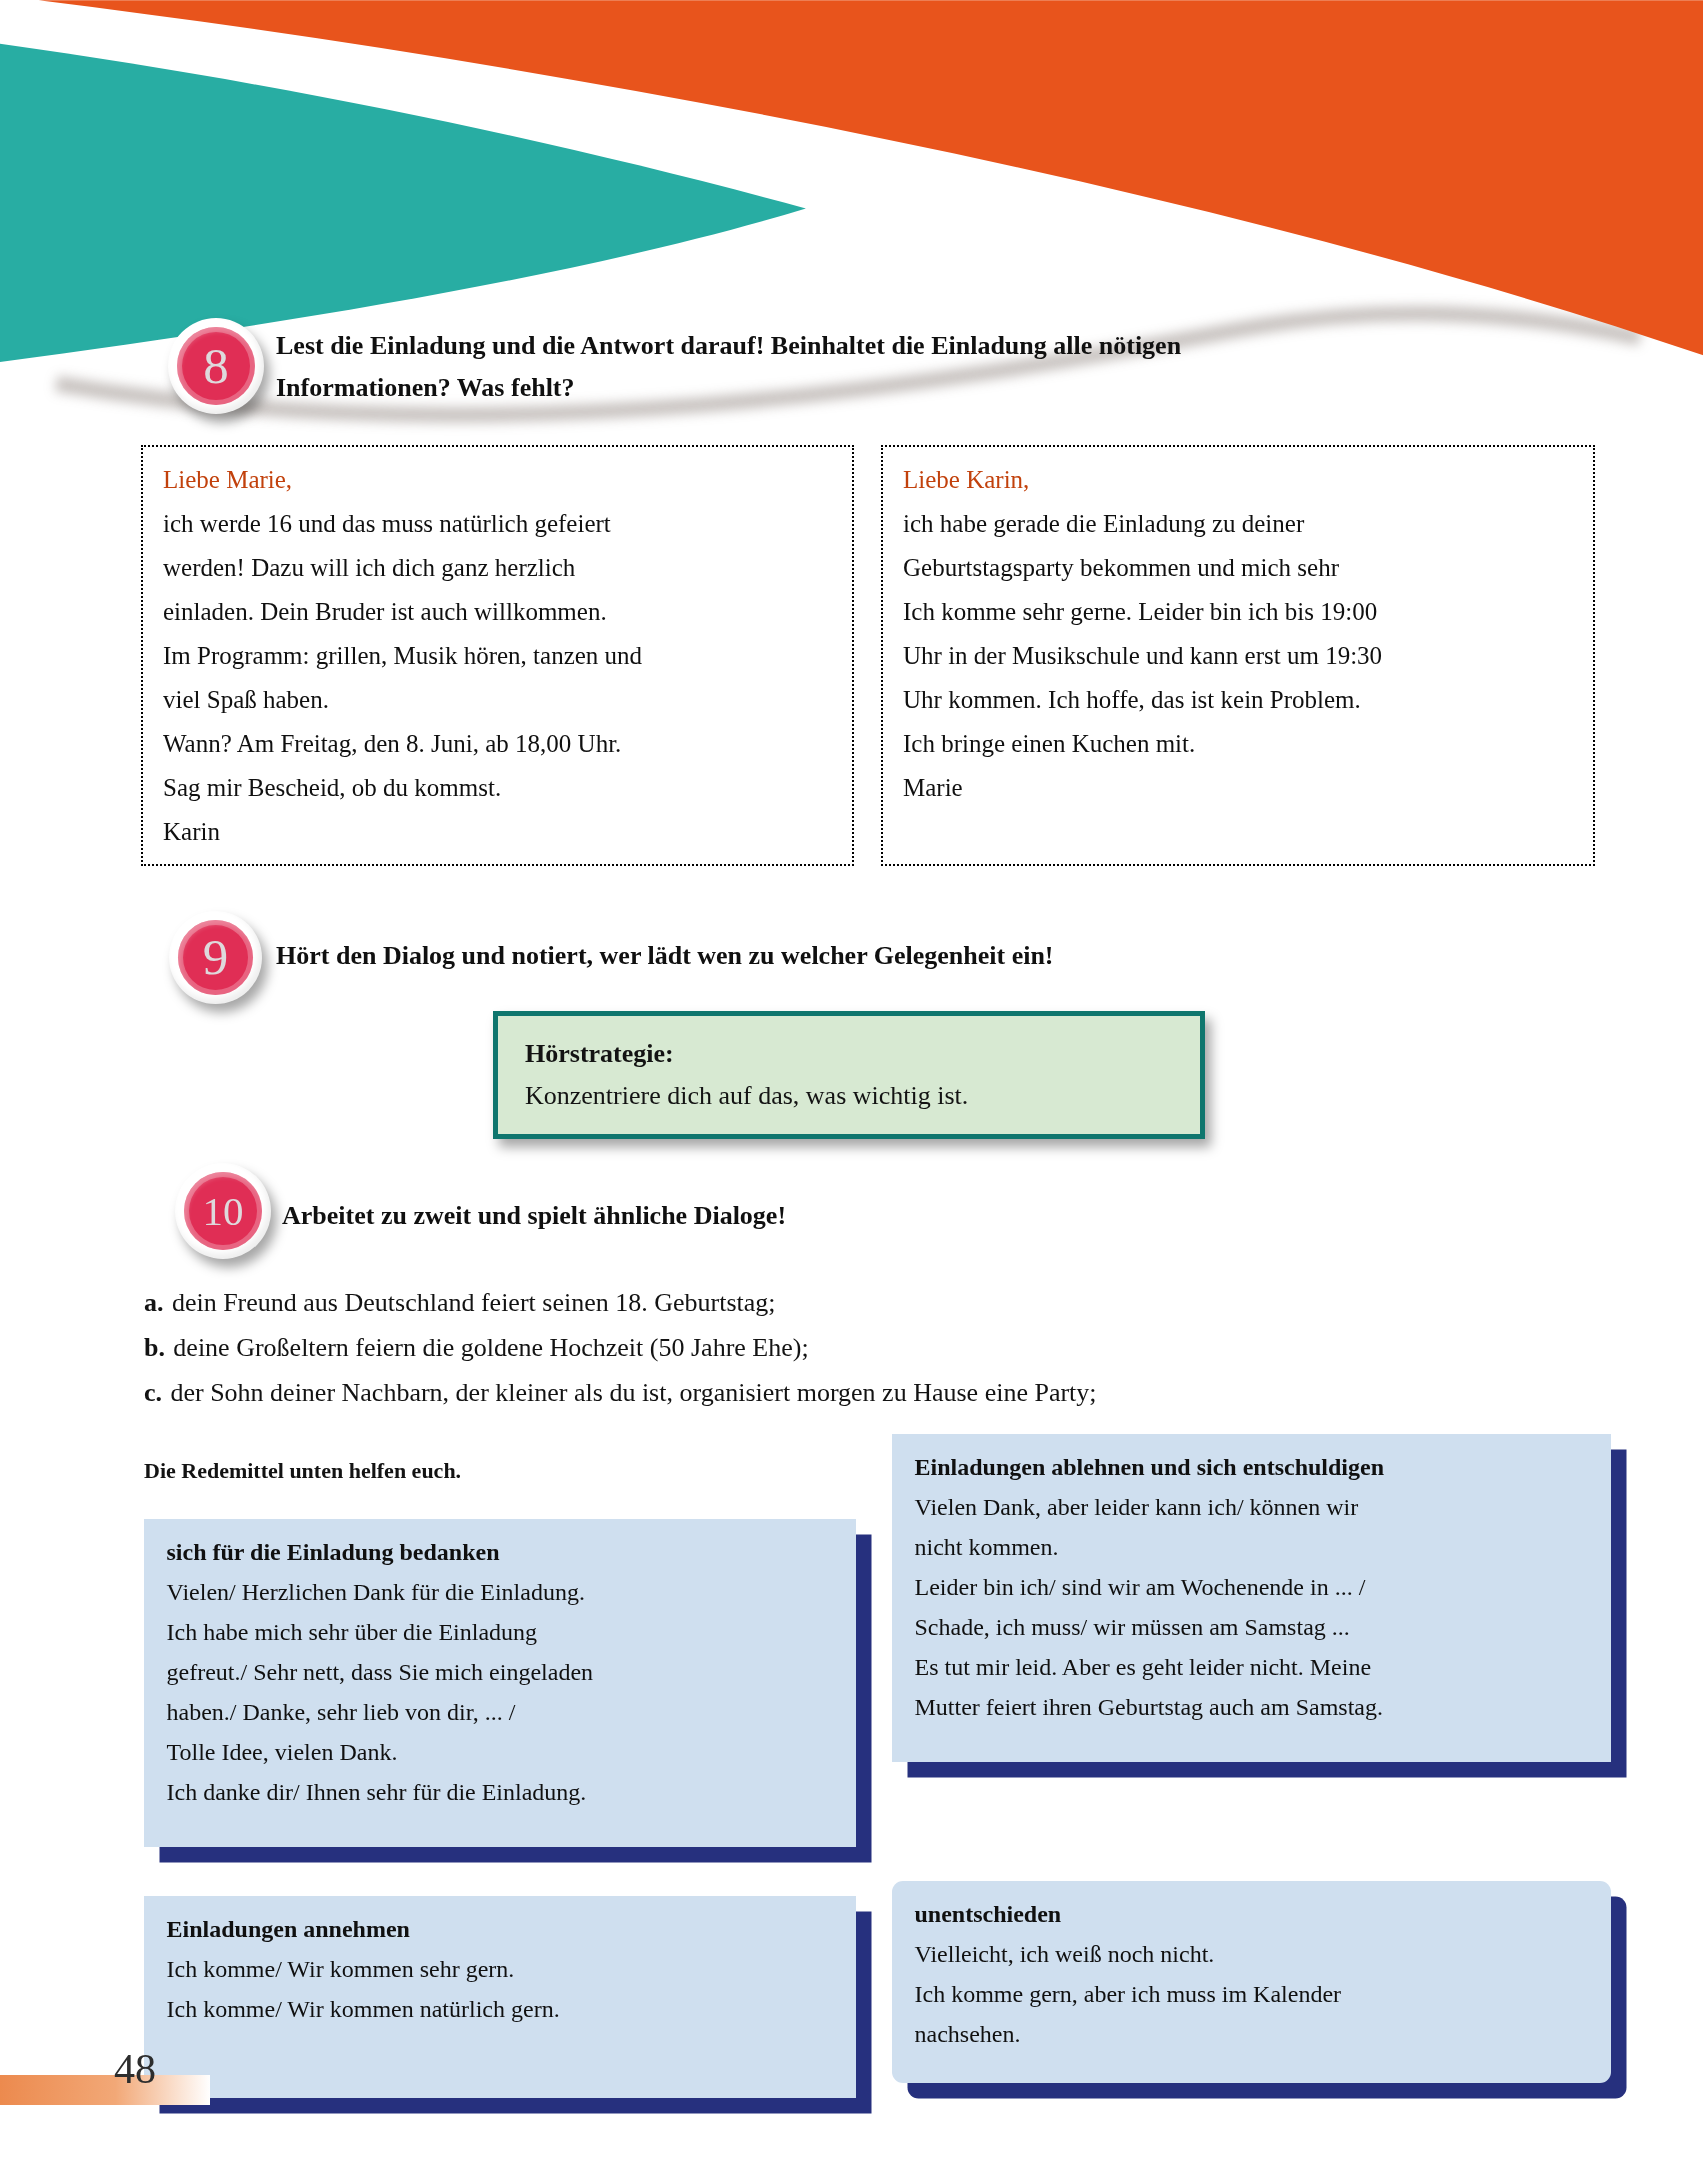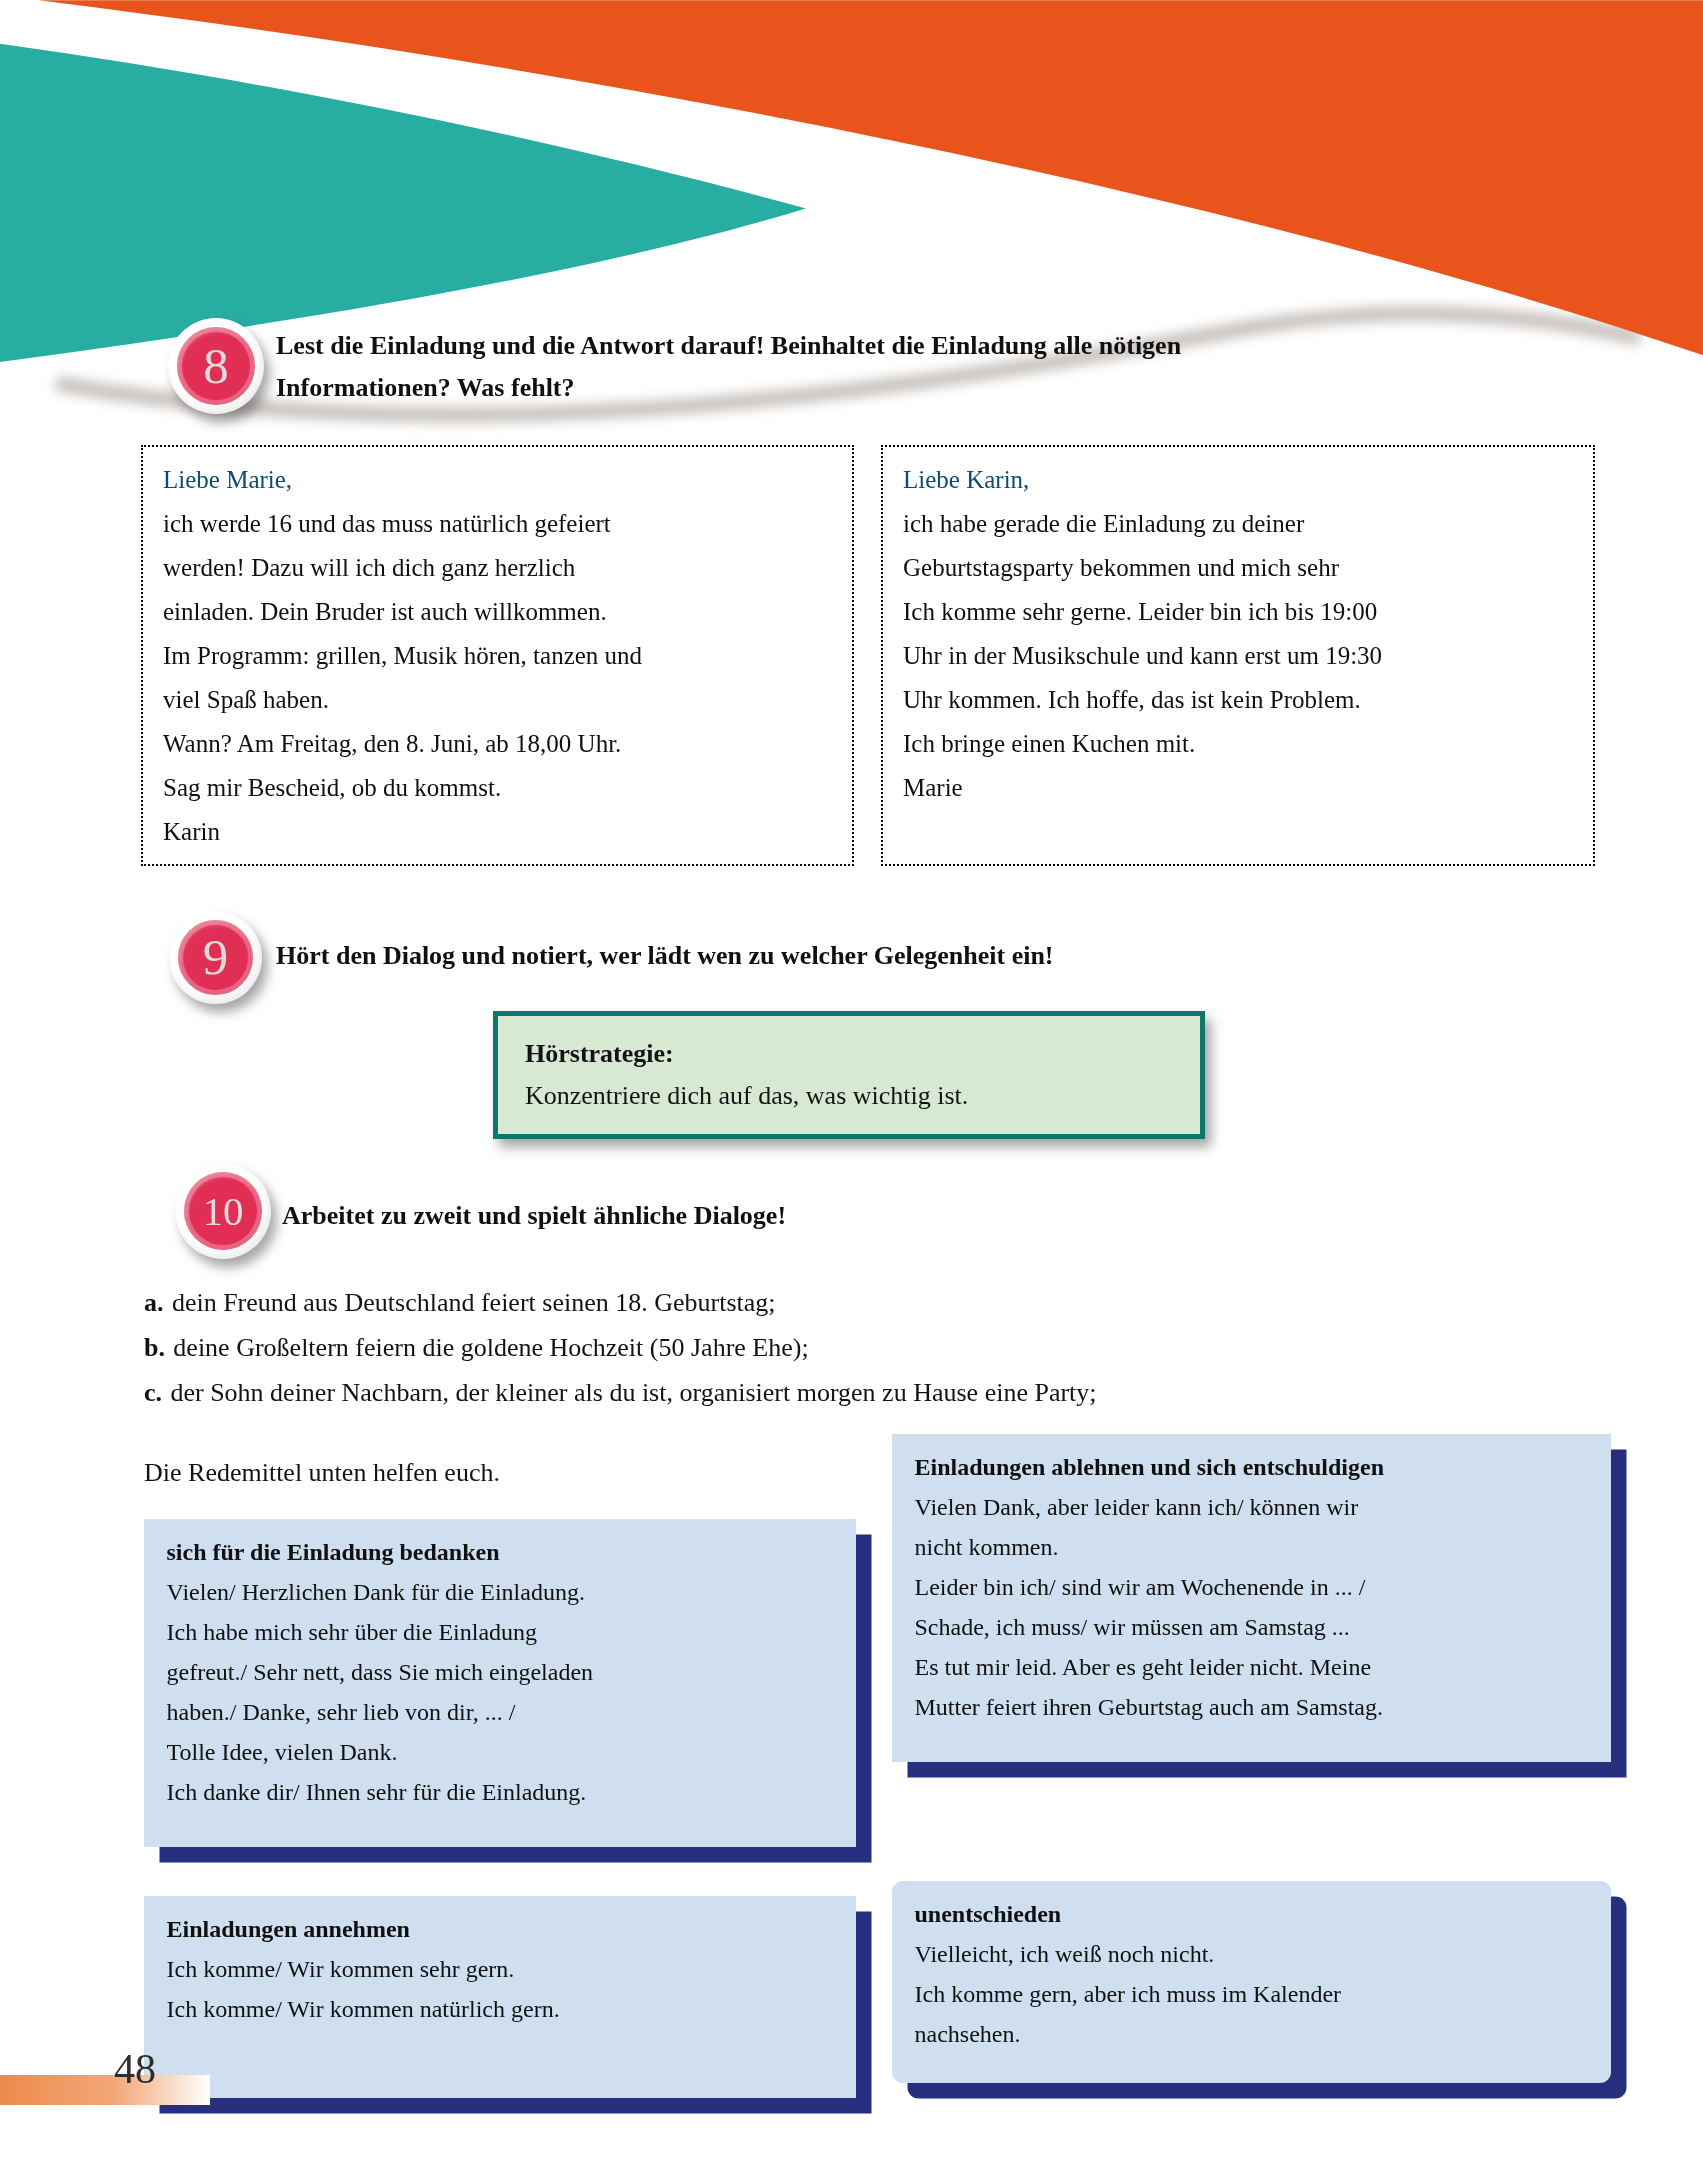--- a/index.html
+++ b/index.html
@@ -15,30 +15,30 @@
   .badge-inner{position:absolute;inset:9.1px;border-radius:50%;background:#e02e55;
     box-shadow:inset 0 0 0 5px rgba(255,255,255,.26), inset 2.8px 4.2px 5.6px rgba(255,255,255,.22);
     display:flex;align-items:center;justify-content:center;}
   .badge-inner span{color:#ded9dc;font-size:51px;line-height:1;font-family:"Liberation Serif",serif;}
   .badge.small .badge-inner span{font-size:41px;}
   
   .ex-title{position:absolute;font-weight:bold;font-size:26px;line-height:42px;color:#101010;}
   
   .letterbox{position:absolute;border:2.8px dotted #000;padding:11.3px 20px;
     font-size:25px;line-height:44px;color:#101010;}
-  .greeting{color:#0c4a6e;}
+  .greeting{color:#c2410c;}
   
   .strategybox{position:absolute;background:#d7e9d2;border:5px solid #0f766e;
     box-shadow:5.6px 8.4px 11.3px rgba(0,0,0,.35);padding:17px 27px;font-size:26px;line-height:42px;}
   .strategybox .title{font-weight:bold;}
   
   .task-item{position:absolute;font-size:26px;line-height:45px;}
   .task-item .lbl{font-weight:bold;margin-right:8.4px;}
   
-  .intro{position:absolute;font-weight:normal;font-size:26px;}
+  .intro{position:absolute;font-weight:bold;font-size:22px;}
   
   .bluebox{position:absolute;background:#cfdfef;box-shadow:15.5px 15.5px 0 #26307e;
     padding:12.7px 22.5px;font-size:24px;line-height:40px;color:#101010;}
   .bluebox .title{font-weight:bold;}
   
   .footer-stripe{position:absolute;left:0;top:2075px;width:210px;height:30px;
     background:linear-gradient(to right,#ec8a4e 0%,#f2a877 55%,#ffffff 100%);}
   .page-number{position:absolute;left:114px;top:2045px;font-size:42px;color:#2d2d2d;}
 </style>
 </head>

